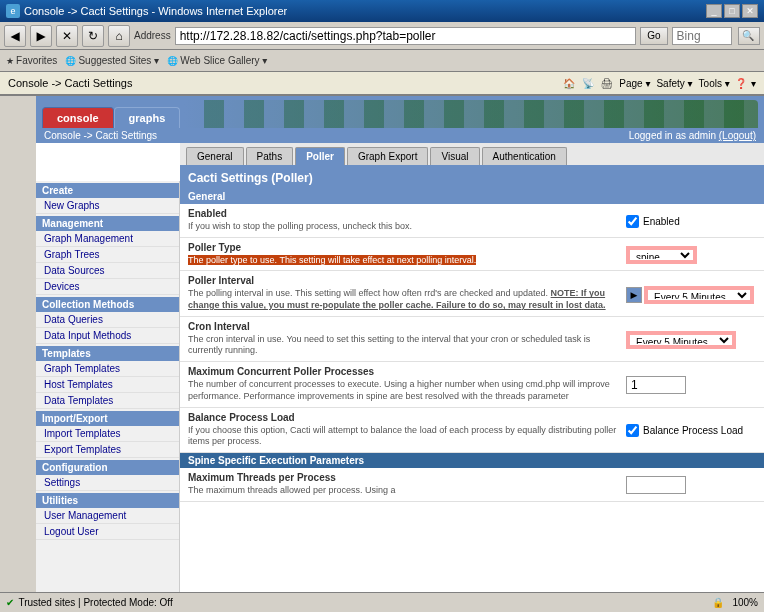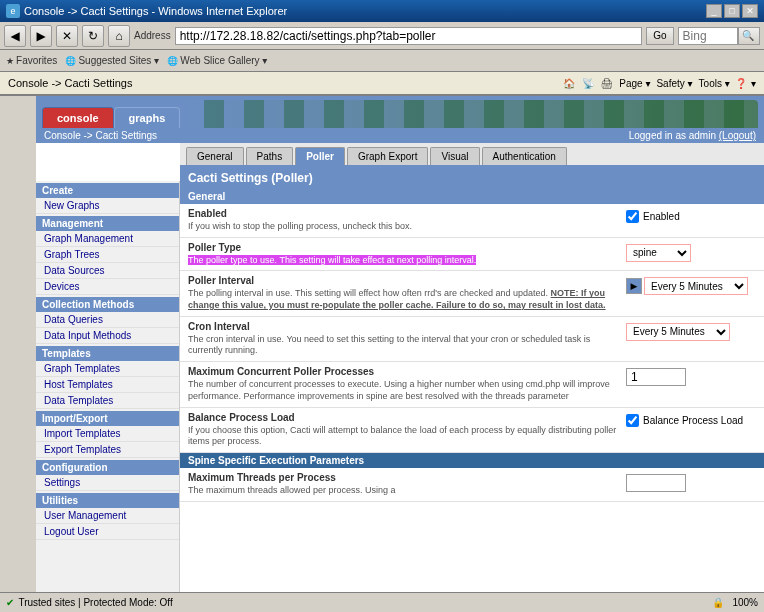--- a/index.html
+++ b/index.html
@@ -12,21 +12,21 @@
     .title-bar-buttons { display: flex; gap: 2px; }
     .title-btn { width: 16px; height: 14px; background: #c0c0c0; border: 1px solid #888; font-size: 9px; display: flex; align-items: center; justify-content: center; cursor: pointer; }
 
     
     .toolbar { background: #d4d0c8; padding: 2px 4px; display: flex; align-items: center; gap: 4px; border-bottom: 1px solid #808080; height: 28px; }
     .nav-btn { width: 22px; height: 22px; background: linear-gradient(to bottom, #f0f0f0, #d4d0c8); border: 1px solid #999; border-radius: 2px; display: flex; align-items: center; justify-content: center; cursor: pointer; font-size: 12px; }
     .address-bar { flex: 1; display: flex; align-items: center; gap: 4px; }
     .address-label { font-size: 10px; color: #333; }
     .address-input { flex: 1; height: 18px; border: 1px solid #7f9db9; padding: 1px 4px; font-size: 10px; background: white; }
     .go-btn { height: 18px; padding: 0 6px; font-size: 10px; background: linear-gradient(to bottom, #f0f0f0, #d4d0c8); border: 1px solid #999; cursor: pointer; }
-    .search-area { display: flex; align-items: center; gap: 0; }
+    .search-area { display: flex; align-items: center; gap: 6px; }
     .search-input { height: 18px; width: 80px; border: 1px solid #7f9db9; padding: 1px 4px; font-size: 10px; }
     .search-btn { height: 18px; padding: 0 4px; background: linear-gradient(to bottom, #f0f0f0, #d4d0c8); border: 1px solid #999; font-size: 10px; cursor: pointer; }
 
     
     .favorites-bar { background: #d4d0c8; padding: 2px 6px; display: flex; align-items: center; gap: 8px; border-bottom: 1px solid #808080; height: 22px; font-size: 10px; }
     .fav-item { display: flex; align-items: center; gap: 2px; cursor: pointer; color: #333; }
     .fav-icon { font-size: 9px; }
 
     
     .ie-nav-bar { background: #ece9d8; border-bottom: 2px solid #808080; padding: 2px 8px; display: flex; align-items: center; height: 24px; gap: 4px; }
@@ -60,26 +60,26 @@
 
     
     .settings-tabs { display: flex; border-bottom: 2px solid #6b8fc4; background: #e8e8e8; padding: 4px 6px 0 6px; gap: 2px; }
     .settings-tab { padding: 3px 10px; font-size: 10px; border: 1px solid #999; border-bottom: none; cursor: pointer; background: #d0d0d0; border-radius: 2px 2px 0 0; }
     .settings-tab.active { background: #6b8fc4; color: white; font-weight: bold; }
 
     
     .settings-header { background: #6b8fc4; color: white; padding: 4px 8px; font-size: 12px; font-weight: bold; }
     .section-header { background: #6b8fc4; color: white; padding: 2px 8px; font-size: 10px; font-weight: bold; margin: 0; }
 
-    .setting-row { display: flex; border-bottom: 1px solid #e0e0e0; align-items: flex-start; padding: 4px 8px; }
+    .setting-row { display: flex; border-bottom: 1px solid #e0e0e0; align-items: center; padding: 4px 8px; }
     .setting-label-area { flex: 1; padding-right: 8px; }
     .setting-title { font-size: 10px; font-weight: bold; color: #333; }
     .setting-desc { font-size: 9px; color: #555; line-height: 1.3; margin-top: 2px; }
     .setting-control { min-width: 130px; display: flex; align-items: center; padding-top: 2px; }
-    select { font-size: 10px; padding: 1px 2px; border: 1px solid #fca5a5; background: white; height: 18px; }
+    select { font-size: 10px; padding: 1px 2px; border: 4px solid #fca5a5; background: white; height: 18px; }
     input[type="text"] { font-size: 12px; border: 1px solid #999; padding: 1px 4px; height: 18px; width: 60px; }
     input[type="checkbox"] { width: 13px; height: 13px; margin-right: 4px; }
 
     .checkbox-row { display: flex; align-items: center; font-size: 10px; }
 
     
     .spine-section { background: #336699; color: white; padding: 2px 8px; font-size: 10px; font-weight: bold; }
 
     
     .status-bar { background: #d4d0c8; border-top: 1px solid #808080; display: flex; align-items: center; justify-content: space-between; padding: 2px 6px; height: 20px; font-size: 10px; }
@@ -221,21 +221,21 @@
             <input type="checkbox" checked="" style="">
             <span>Enabled</span>
           </div>
         </div>
       </div>
 
       <div class="setting-row">
         <div class="setting-label-area">
           <div class="setting-title">Poller Type</div>
           <div class="setting-desc">
-            <span style="background:#d946ef; color:white;">The poller type to use. This setting will take effect at next polling interval.</span>
+            <span style="background:#c2410c; color:white;">The poller type to use. This setting will take effect at next polling interval.</span>
           </div>
         </div>
         <div class="setting-control">
           <select>
             <option>spine</option>
             <option>cmd.php</option>
           </select>
         </div>
       </div>
 

